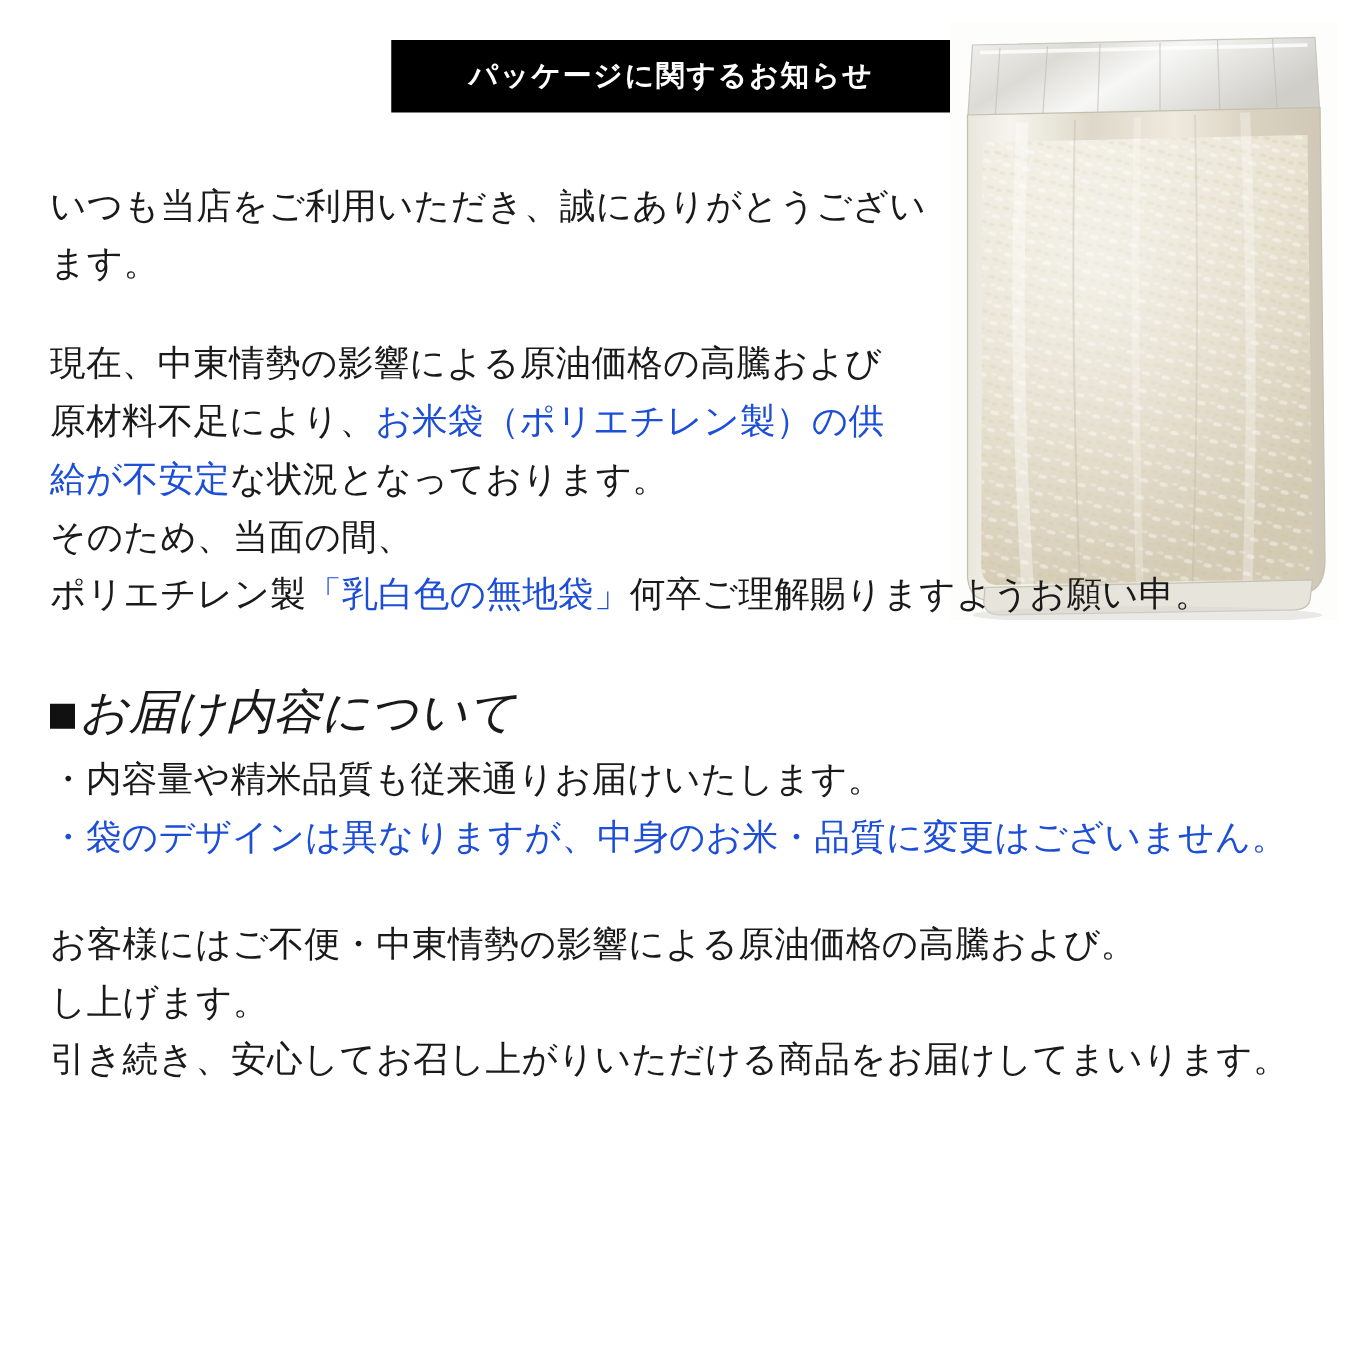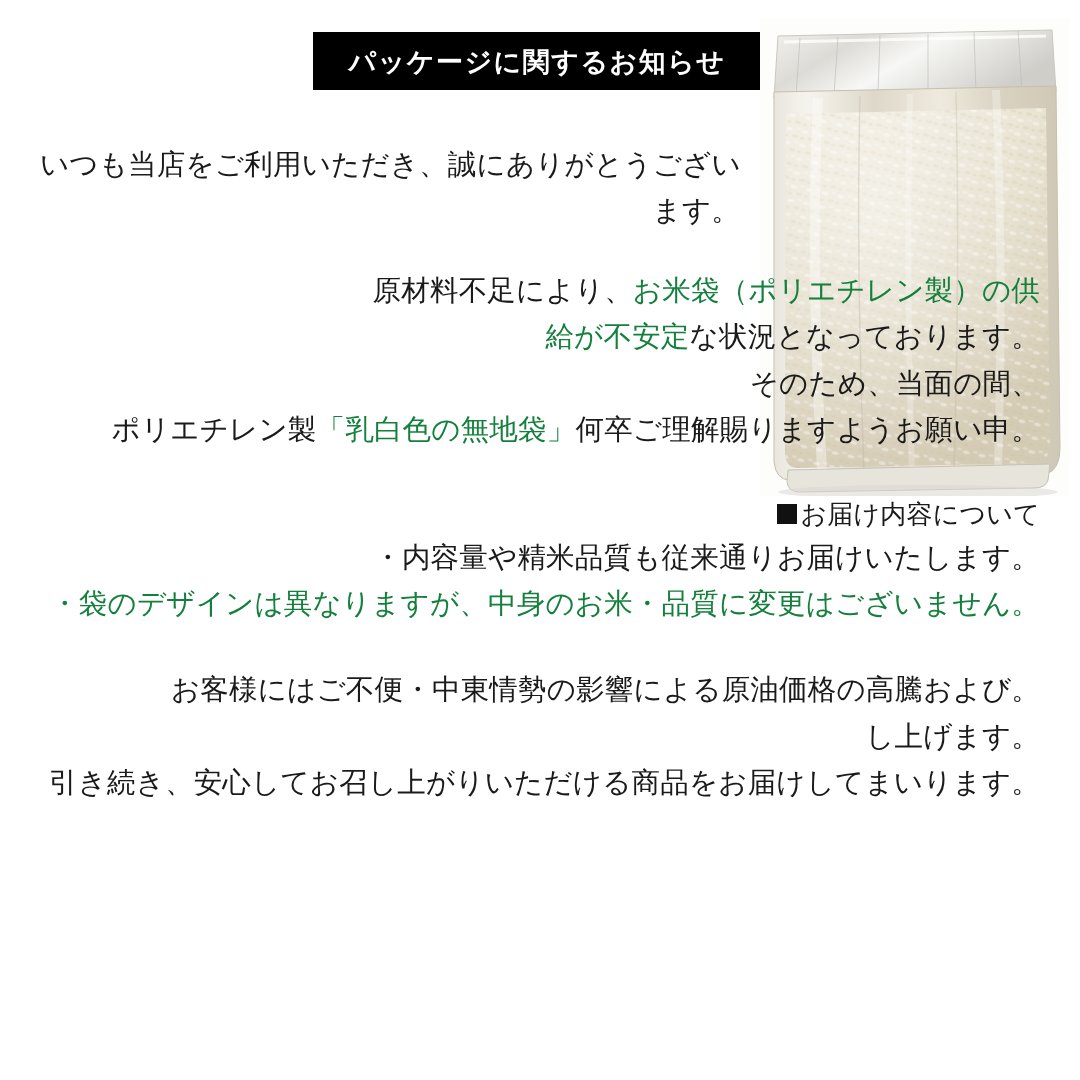--- a/index.html
+++ b/index.html
@@ -30,21 +30,21 @@
     top: 32px;
     width: 448px;
     height: 58px;
     background: #000000;
     display: flex;
     align-items: center;
     justify-content: center;
   }
   .banner-text {
     color: #ffffff;
-    font-size: 27px;
+    font-size: 23px;
     font-weight: bold;
     letter-spacing: 1.5px;
     line-height: 1;
     white-space: nowrap;
   }
 
   
   .photo {
     position: absolute;
     left: 760px;
@@ -61,36 +61,36 @@
   
   .body-text {
     position: absolute;
     left: 40px;
     top: 142px;
     width: 1000px;
     font-size: 28.5px;
     line-height: 1.62;
     letter-spacing: 0.2px;
     color: #1a1a1a;
-    text-align: right;
   }
   .para {
     margin: 0 0 0 0;
   }
   .gap-md { height: 34px; }
   .gap-lg { height: 40px; }
 
   .line { white-space: nowrap; }
-  .red { color: #15803d; }
+  .red { color: #1d4ed8; }
   .narrow { width: 700px; }
 
   .sec-head {
-    font-size: 26px;
+    font-size: 38px;
     line-height: 1.62;
     color: #1a1a1a;
+    font-style: italic;
   }
   .sq {
     display: inline-block;
     width: 20px;
     height: 20px;
     background: #111;
     margin-right: 4px;
     position: relative;
     top: 1px;
   }
@@ -165,20 +165,21 @@
   <div class="body-text">
 
     <div class="para narrow">
       <div class="line">いつも当店をご利用いただき、誠にありがとうござい</div>
       <div class="line">ます。</div>
     </div>
 
     <div class="gap-md"></div>
 
     <div class="para">
+      <div class="line">現在、中東情勢の影響による原油価格の高騰および</div>
       <div class="line"><span>原材料不足により、</span><span class="red">お米袋（ポリエチレン製）の供</span></div>
       <div class="line"><span class="red">給が不安定</span><span>な状況となっております。</span></div>
       <div class="line">そのため、当面の間、</div>
       <div class="line"><span>ポリエチレン製</span><span class="red">「乳白色の無地袋」</span><span>何卒ご理解賜りますようお願い申。</span></div>
     </div>
 
     <div class="gap-lg"></div>
 
     <div class="para">
       <div class="line sec-head"><span class="sq"></span><span>お届け内容について</span></div>

